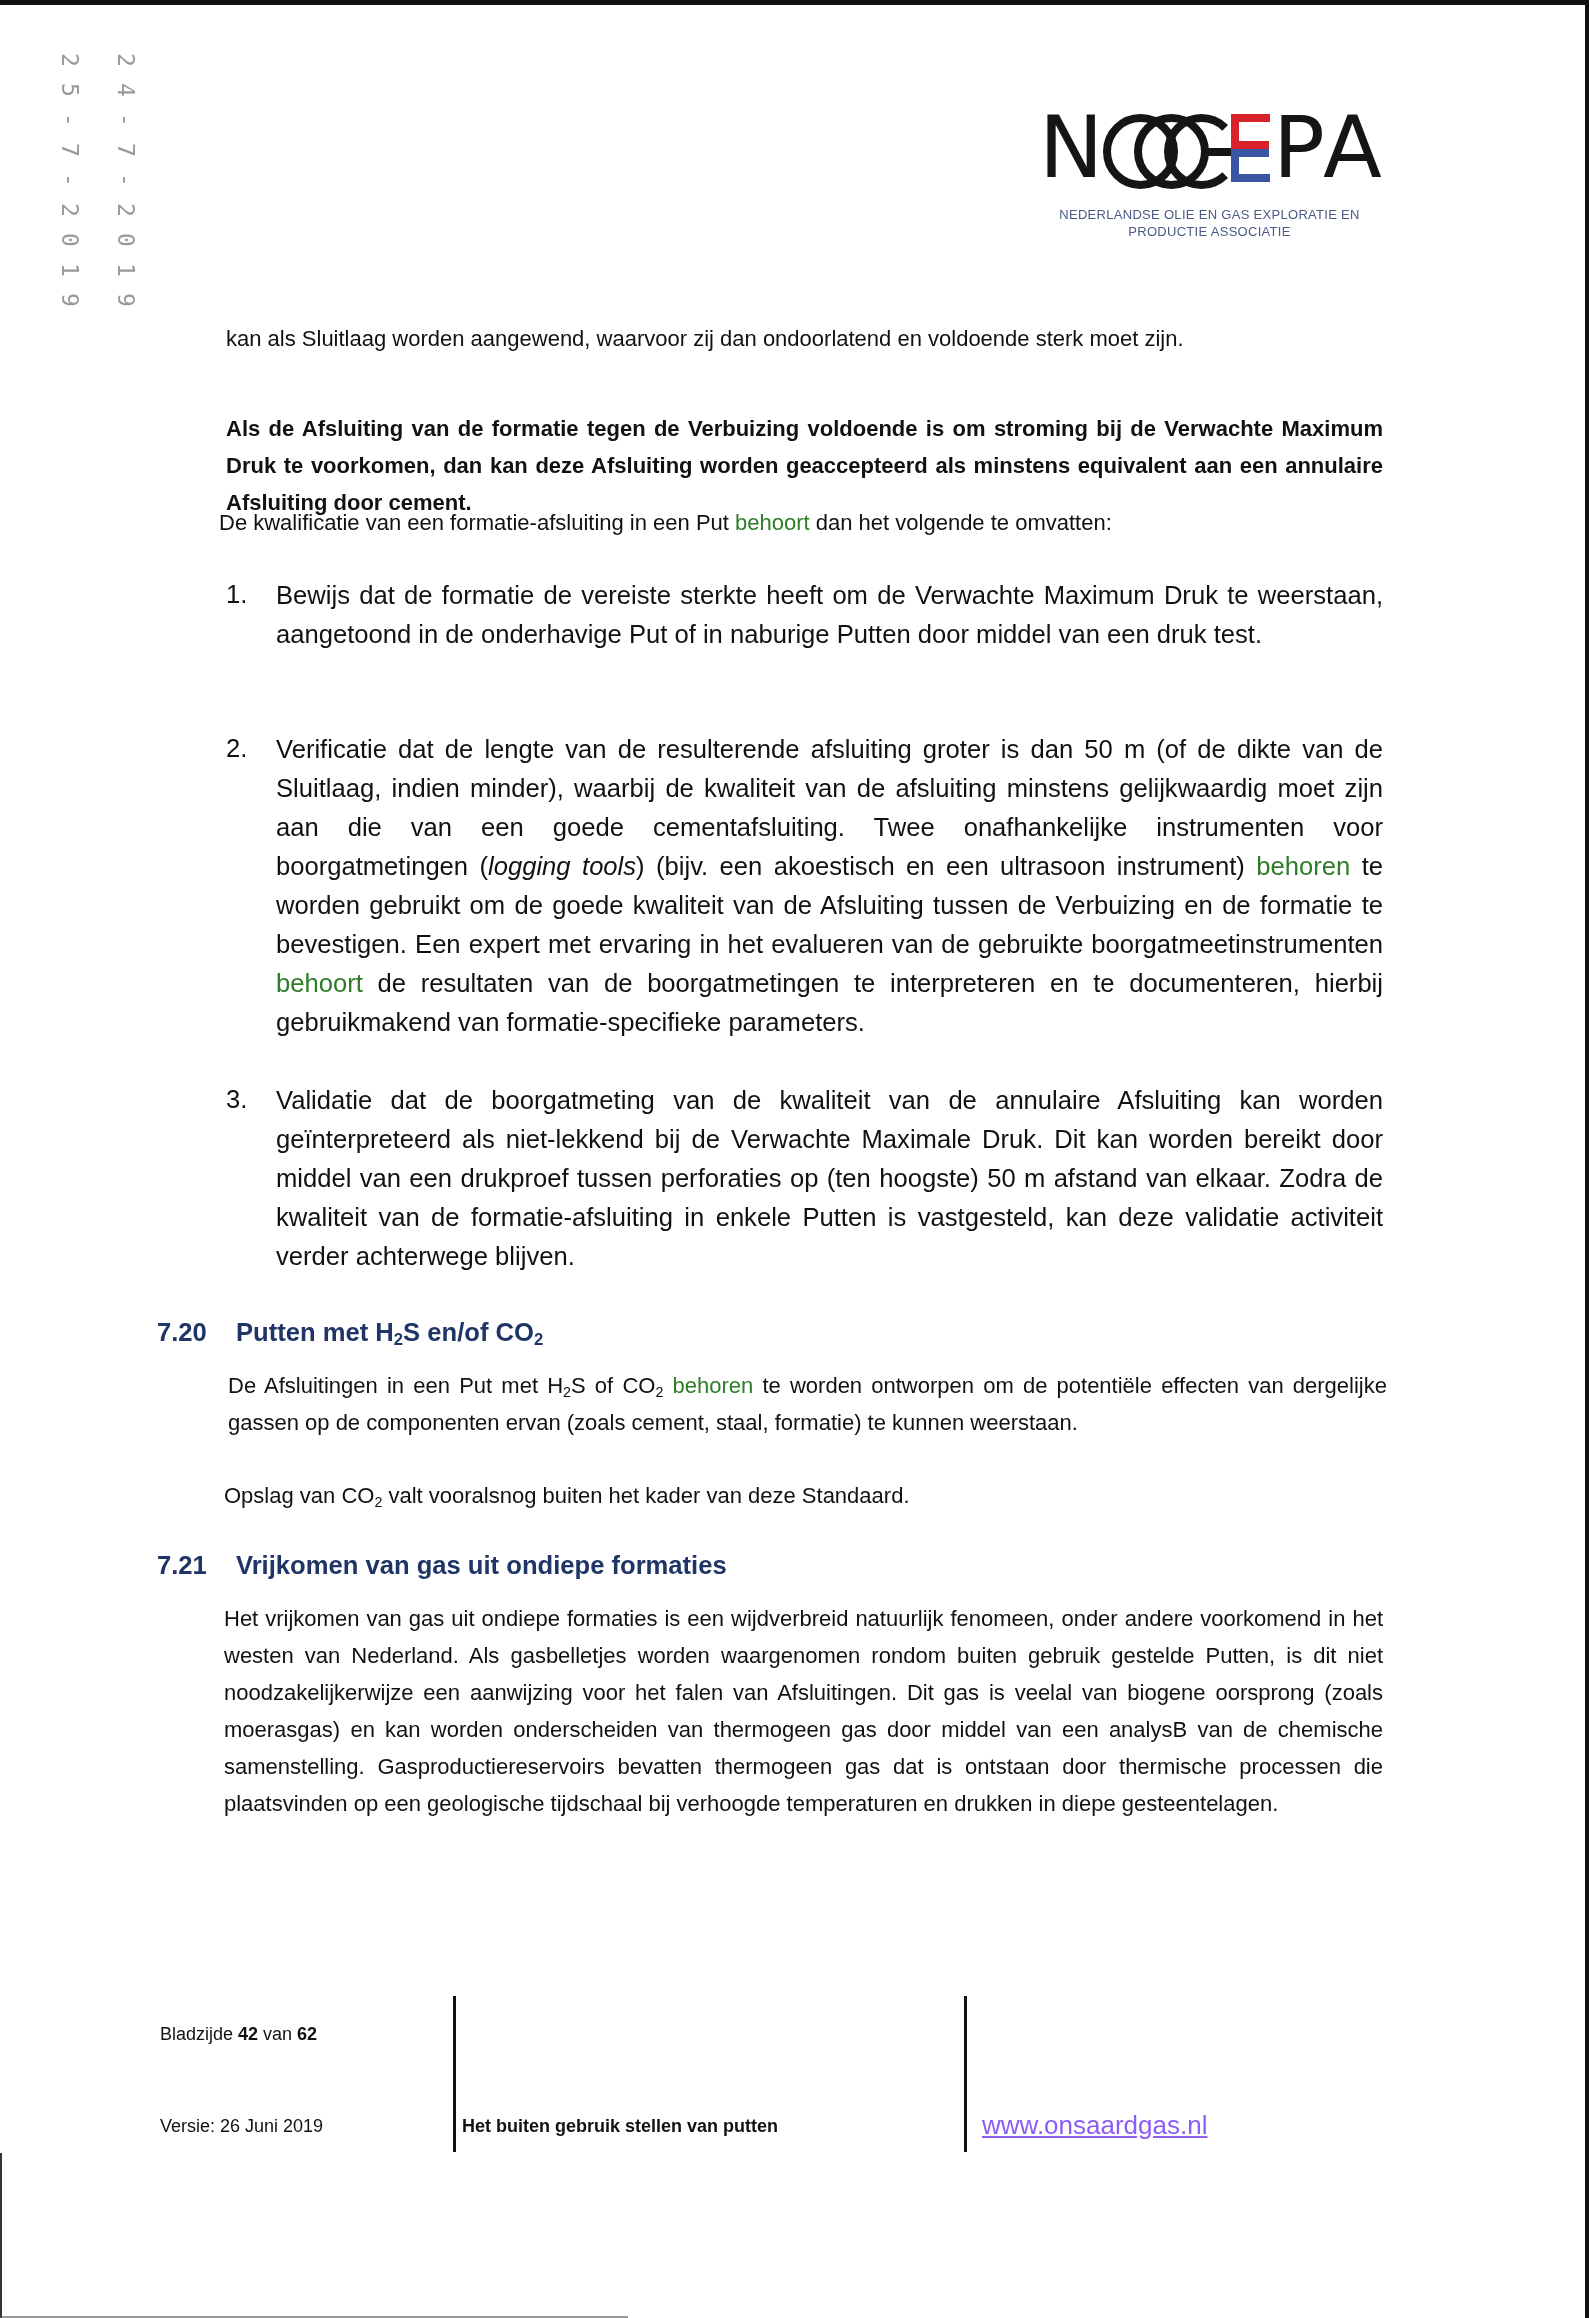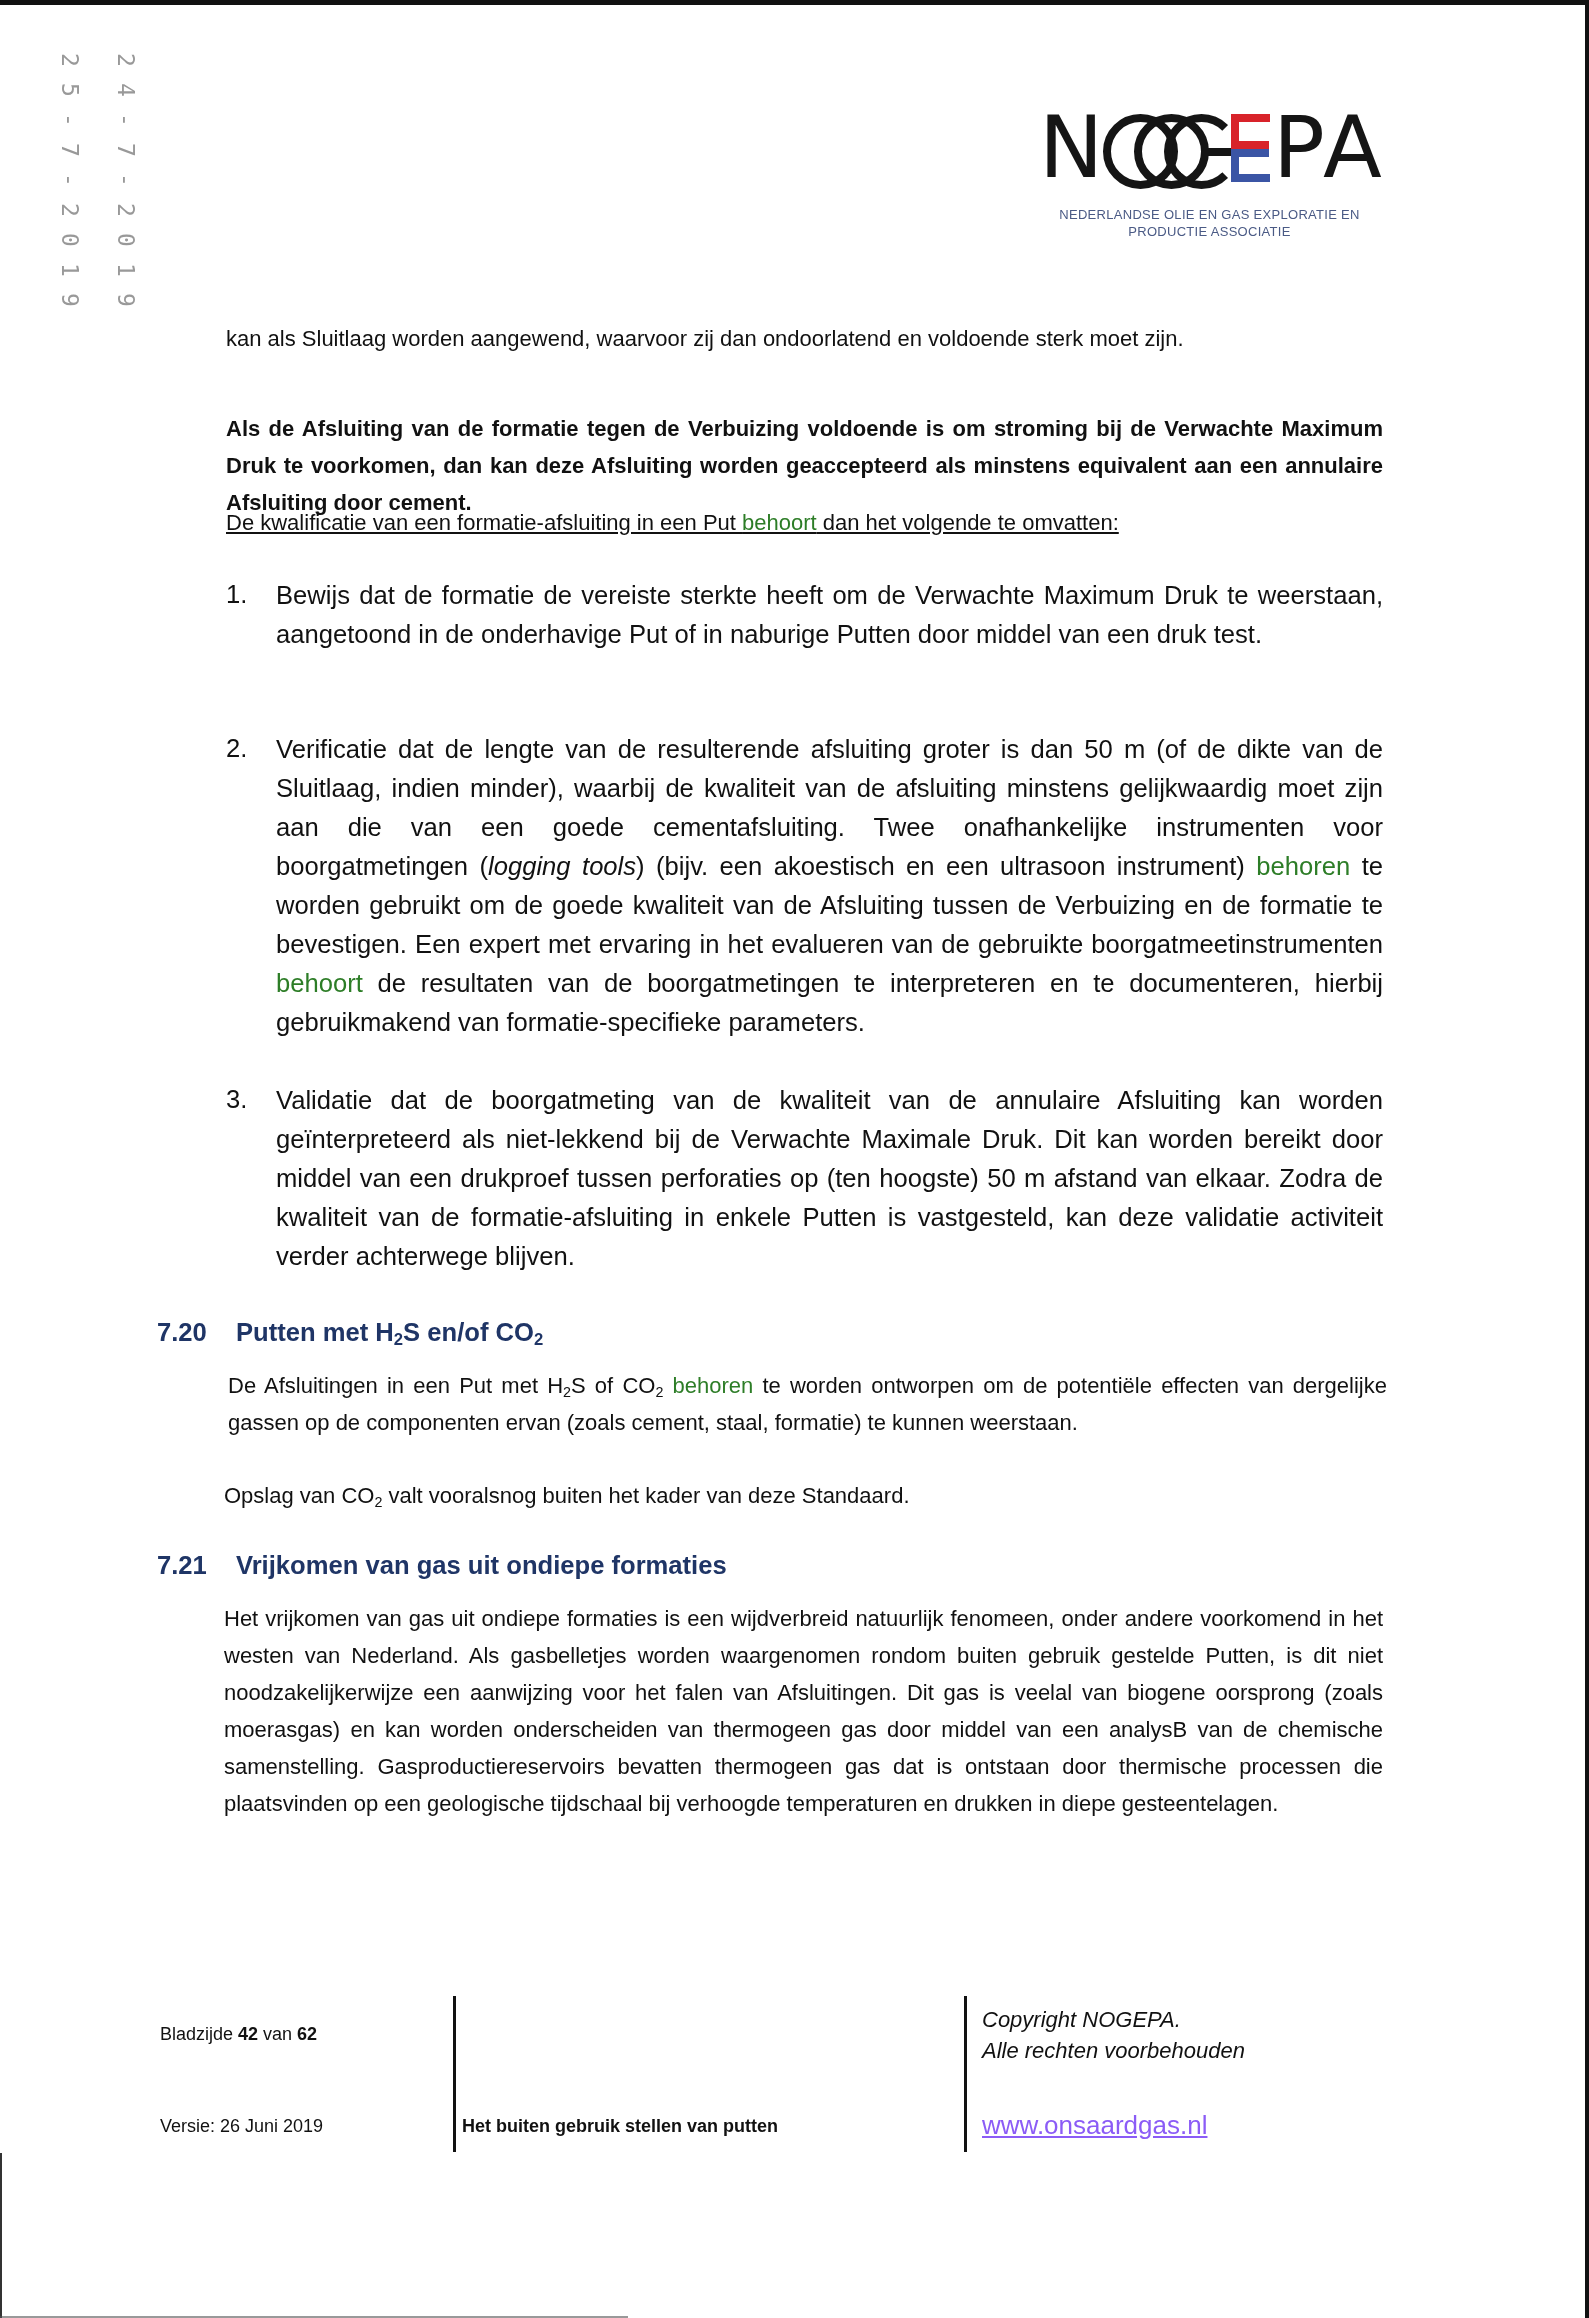--- a/index.html
+++ b/index.html
@@ -121,21 +121,21 @@
     <div>PRODUCTIE ASSOCIATIE</div>
   </div>
 </div>
 
 <div class="para last-left" style="left:226px; top:320px; width:1157px;">
   <span>kan als Sluitlaag worden aangewend, waarvoor zij dan ondoorlatend en voldoende sterk moet zijn.</span>
 </div>
 <div class="para last-left" style="left:226px; top:410px; width:1157px;font-weight:bold;">
   <span>Als de Afsluiting van de formatie tegen de Verbuizing voldoende is om stroming bij de Verwachte Maximum Druk te voorkomen, dan kan deze Afsluiting worden geaccepteerd als minstens equivalent aan een annulaire Afsluiting door cement.</span>
 </div>
-<div class="para last-left" style="left:226px; top:504px; width:1157px;text-decoration:underline;">
+<div class="para last-left" style="left:219px; top:504px; width:1157px;">
   <span>De kwalificatie van een formatie-afsluiting in een Put </span><span class="green">behoort</span><span> dan het volgende te omvatten:</span>
 </div>
 
 <div class="list-item" style="top:576px;">
   <span class="list-num">1.</span>
   <div class="list-text">
     <span>Bewijs dat de formatie de vereiste sterkte heeft om de Verwachte Maximum Druk te weerstaan, aangetoond in de onderhavige Put of in naburige Putten door middel van een druk test.</span>
   </div>
 </div>
 
@@ -171,19 +171,15 @@
 </div>
 
 <div class="footer">
   <div class="fdiv fdiv-1"></div>
   <div class="fdiv fdiv-2"></div>
   <div class="ftext f-page">
     <span>Bladzijde </span><b>42</b><span> van </span><b>62</b>
   </div>
   <div class="ftext f-version">Versie: 26 Juni 2019</div>
   <div class="ftext f-title">Het buiten gebruik stellen van putten</div>
-  <div class="ftext f-copy">
-    <div>Copyright NOGEPA.</div>
-    <div>Alle rechten voorbehouden</div>
-  </div>
   <a class="ftext f-link">www.onsaardgas.nl</a>
 </div>
 
 
 </body></html>

